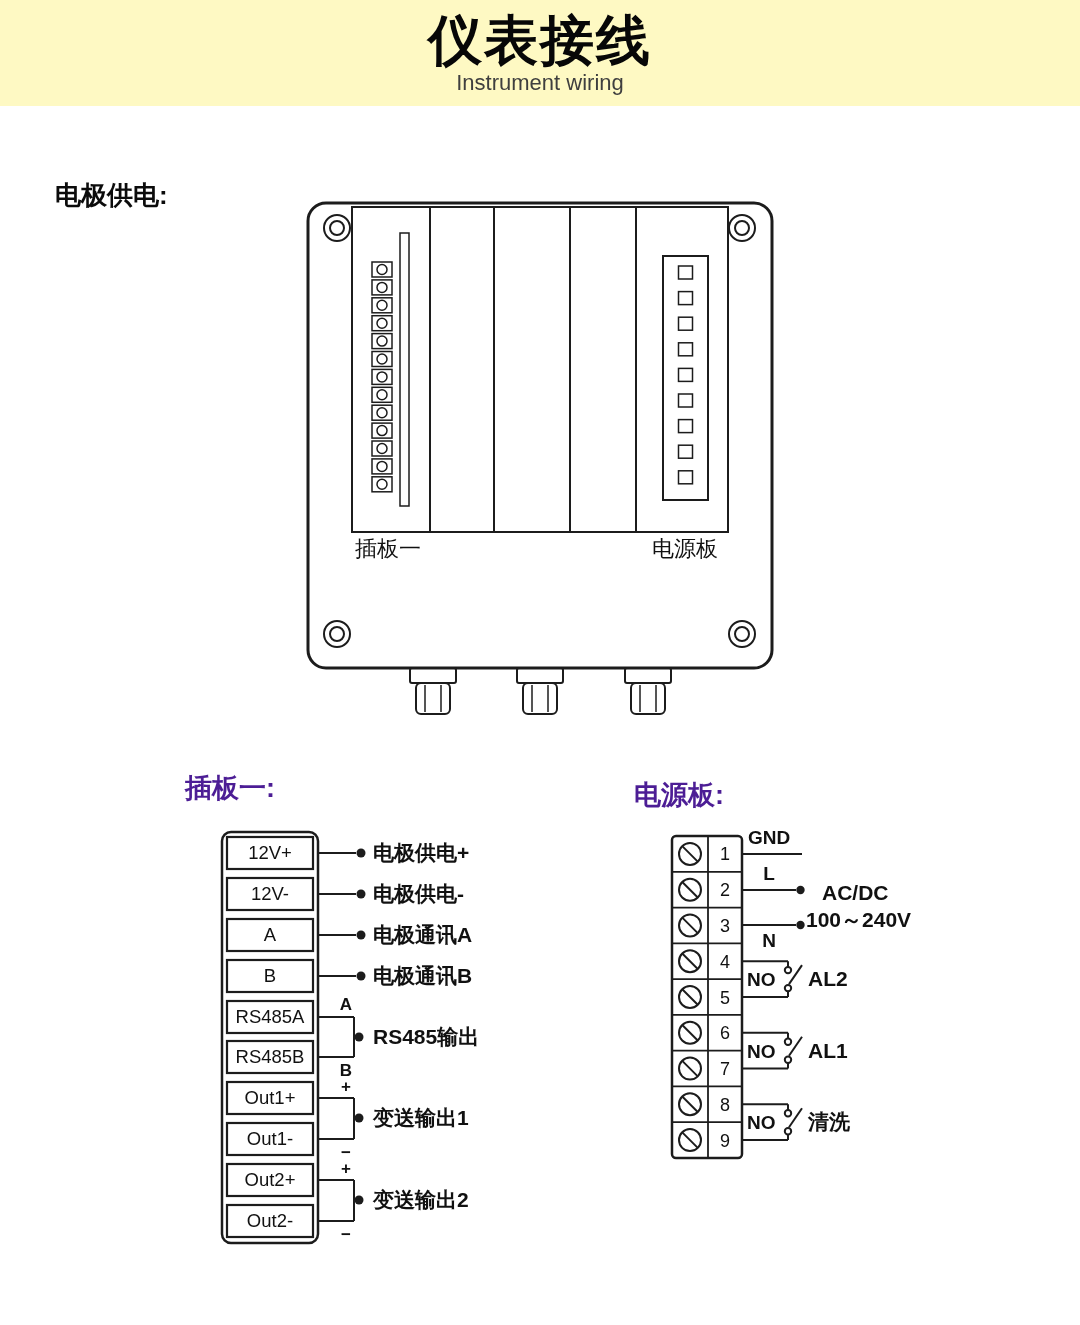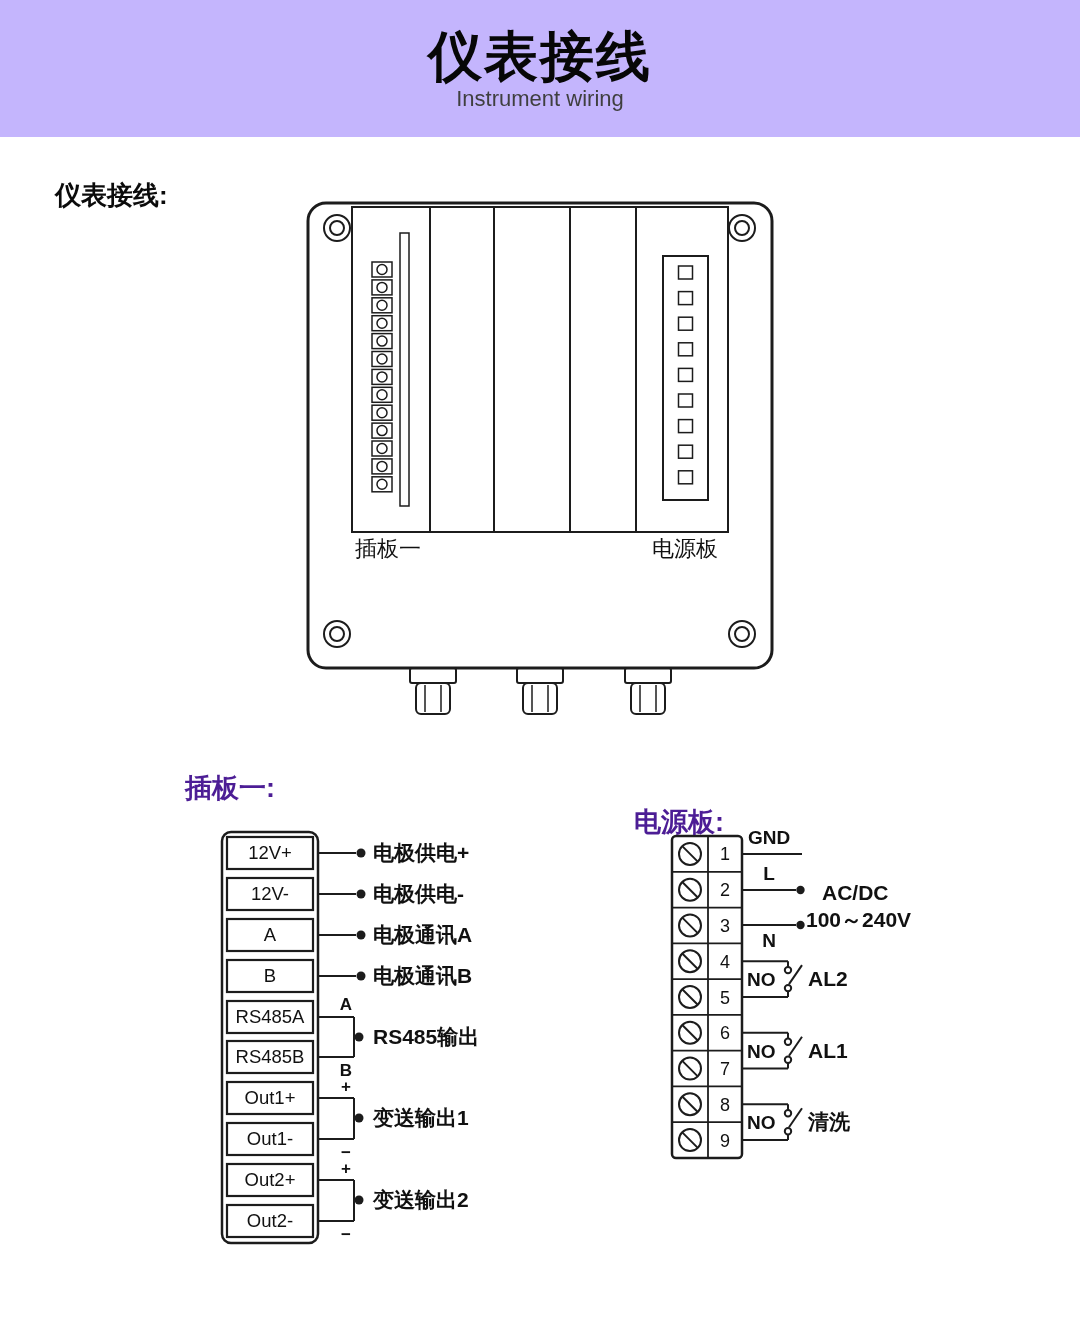--- a/index.html
+++ b/index.html
@@ -1,25 +1,25 @@
 <!DOCTYPE html>
 <html><head>
 <meta charset="utf-8">
 <style>
   html,body{margin:0;padding:0;background:#fff;}
   .page{position:relative;width:1080px;height:1325px;background:#ffffff;overflow:hidden;
         font-family:"Liberation Sans",sans-serif;color:#111;}
-  .hero{position:absolute;left:0;top:0;width:1080px;height:137px;background:#c4b5fd;
+  .hero{position:absolute;left:0;top:0;width:1080px;height:106px;background:#fef9c3;
         display:flex;flex-direction:column;align-items:center;justify-content:center;}
   .hero h1{margin:0;font-size:54px;line-height:60px;font-weight:900;color:#070707;letter-spacing:2px;}
   .hero .subtitle{margin-top:0;font-size:22px;color:#3f3f3f;}
   .section-label{position:absolute;left:55px;top:178px;font-size:26px;font-weight:700;color:#0b0b0b;}
   .heading{position:absolute;font-size:27px;font-weight:700;color:#4c1d95;z-index:5;}
   .heading-left{left:185px;top:770px;}
-  .heading-right{left:634px;top:804px;}
+  .heading-right{left:634px;top:777px;}
   svg{position:absolute;display:block;}
   
   .s3,.s25,.s22,.s2,.s18,.s15{fill:none;stroke:#1c1c1c;}
   .s3{stroke-width:3px;} .s25{stroke-width:2.5px;} .s22{stroke-width:2.2px;}
   .s2{stroke-width:2px;} .s18{stroke-width:1.8px;} .s15{stroke-width:1.5px;}
   .dot{fill:#1c1c1c;stroke:none;}
   
   text{fill:#111;stroke:none;font-family:"Liberation Sans",sans-serif;}
   .term-label{font-size:18.5px;text-anchor:middle;}
   .ann{font-size:21px;font-weight:600;}
@@ -32,21 +32,21 @@
 </head>
 <body>
 
 <div class="page">
 
   <header class="hero">
     <h1>仪表接线</h1>
     <div class="subtitle">Instrument wiring</div>
   </header>
 
-  <div class="section-label">仪表接线:</div>
+  <div class="section-label">电极供电:</div>
   <div class="heading heading-left">插板一:</div>
   <div class="heading heading-right">电源板:</div>
 
   <svg style="left:300px;top:196px;" width="490" height="535" viewBox="0 0 490 535">
     <defs>
       <g id="lt">
           <rect x="72" y="0" width="20" height="15" class="s15"></rect>
           <circle cx="82" cy="7.5" r="5" class="s15"></circle>
         </g>
       <g id="rt">

